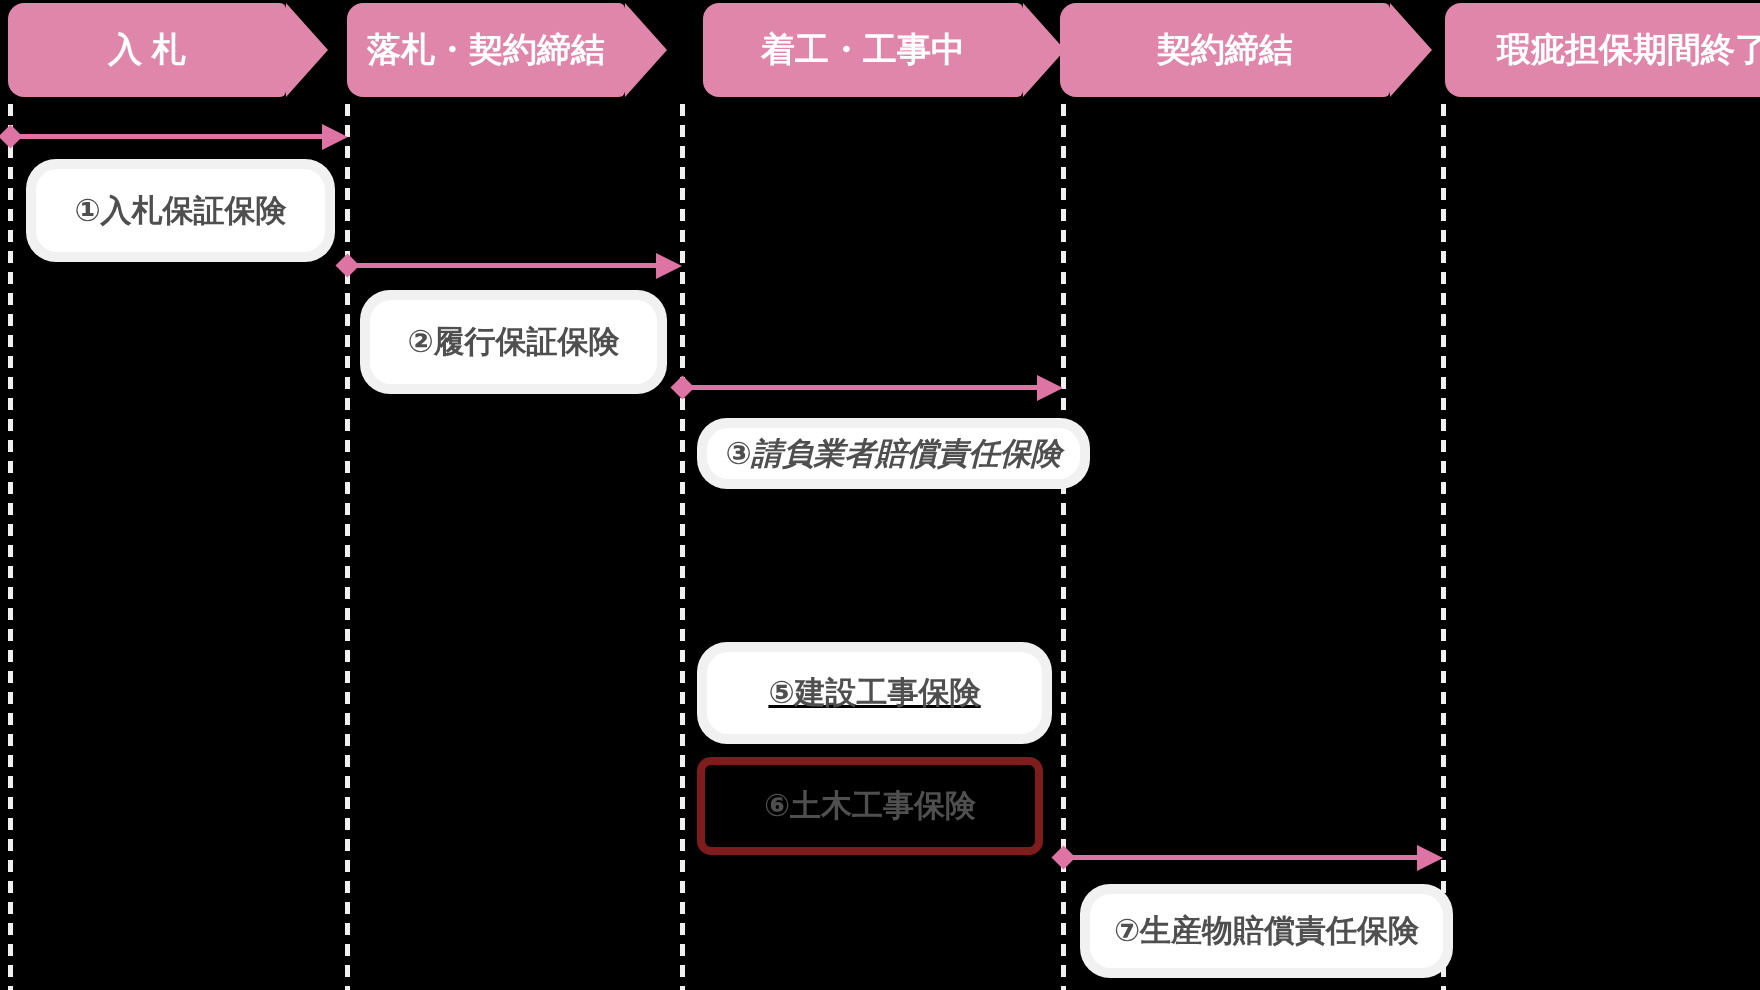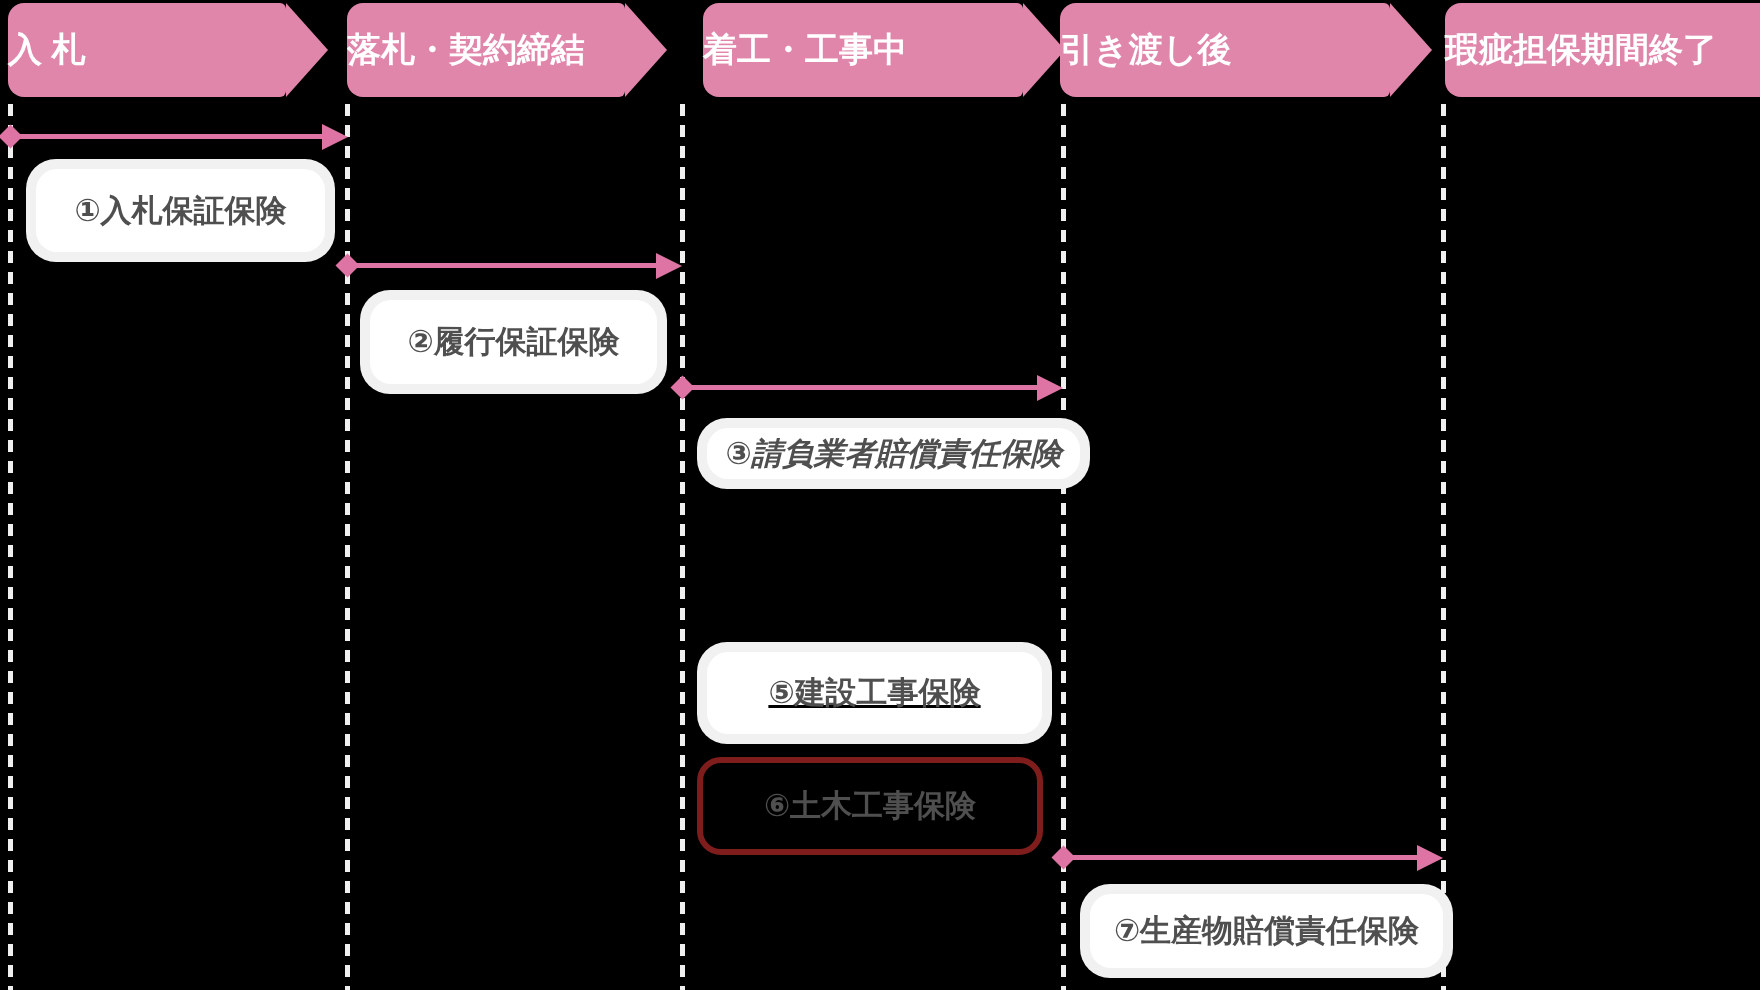--- a/index.html
+++ b/index.html
@@ -28,21 +28,21 @@
   
   .phase{
     position:absolute;
     top:3px;height:94px;
     display:flex;
   }
   .phase-body{
     flex:1;
     background:#e186ab;
     border-radius:16px 6px 6px 16px;
-    display:flex;align-items:center;
+    display:flex;align-items:center;justify-content:center;
     color:#ffffff;
     font-size:34px;font-weight:bold;
     white-space:nowrap;
   }
   .phase-tip{
     width:0;height:0;
     border-top:47px solid transparent;
     border-bottom:47px solid transparent;
     border-left:42px solid #e186ab;
   }
@@ -88,22 +88,22 @@
     flex:1;
     background:#ffffff;
     border-radius:21px;
     display:flex;align-items:center;justify-content:center;
     font-size:31px;font-weight:bold;
     color:#4f4f4f;
     white-space:nowrap;
   }
   .ibox.outline{
     background:transparent;
-    border:6px solid #7f1d1d;
-    border-radius:24px;
+    border:8px solid #7f1d1d;
+    border-radius:14px;
     padding:8px;
   }
   .ibox.outline .ibox-in{background:transparent;border-radius:22px;}
 
   #bx1{left:26px;  top:159px;width:309px;height:103px;}
   #bx2{left:360px; top:290px;width:307px;height:104px;}
   #bx3{left:697px; top:418px;width:393px;height:71px;font-style:italic;}
   #bx4{left:697px; top:523px;width:353px;height:102px;}
   #bx5{left:697px; top:642px;width:355px;height:102px;text-decoration:underline;}
   #bx6{left:697px; top:757px;width:346px;height:98px;}
@@ -133,21 +133,21 @@
     <div class="phase-tip"></div>
   </div>
   <div class="phase" id="ph3">
     <div class="phase-body">
       <span>着工・工事中</span>
     </div>
     <div class="phase-tip"></div>
   </div>
   <div class="phase" id="ph4">
     <div class="phase-body">
-      <span>引き渡し後</span>
+      <span>契約締結</span>
     </div>
     <div class="phase-tip"></div>
   </div>
   <div class="phase" id="ph5">
     <div class="phase-body">
       <span>瑕疵担保期間終了</span>
     </div>
   </div>
 
   <div class="tarrow" id="ar1">

